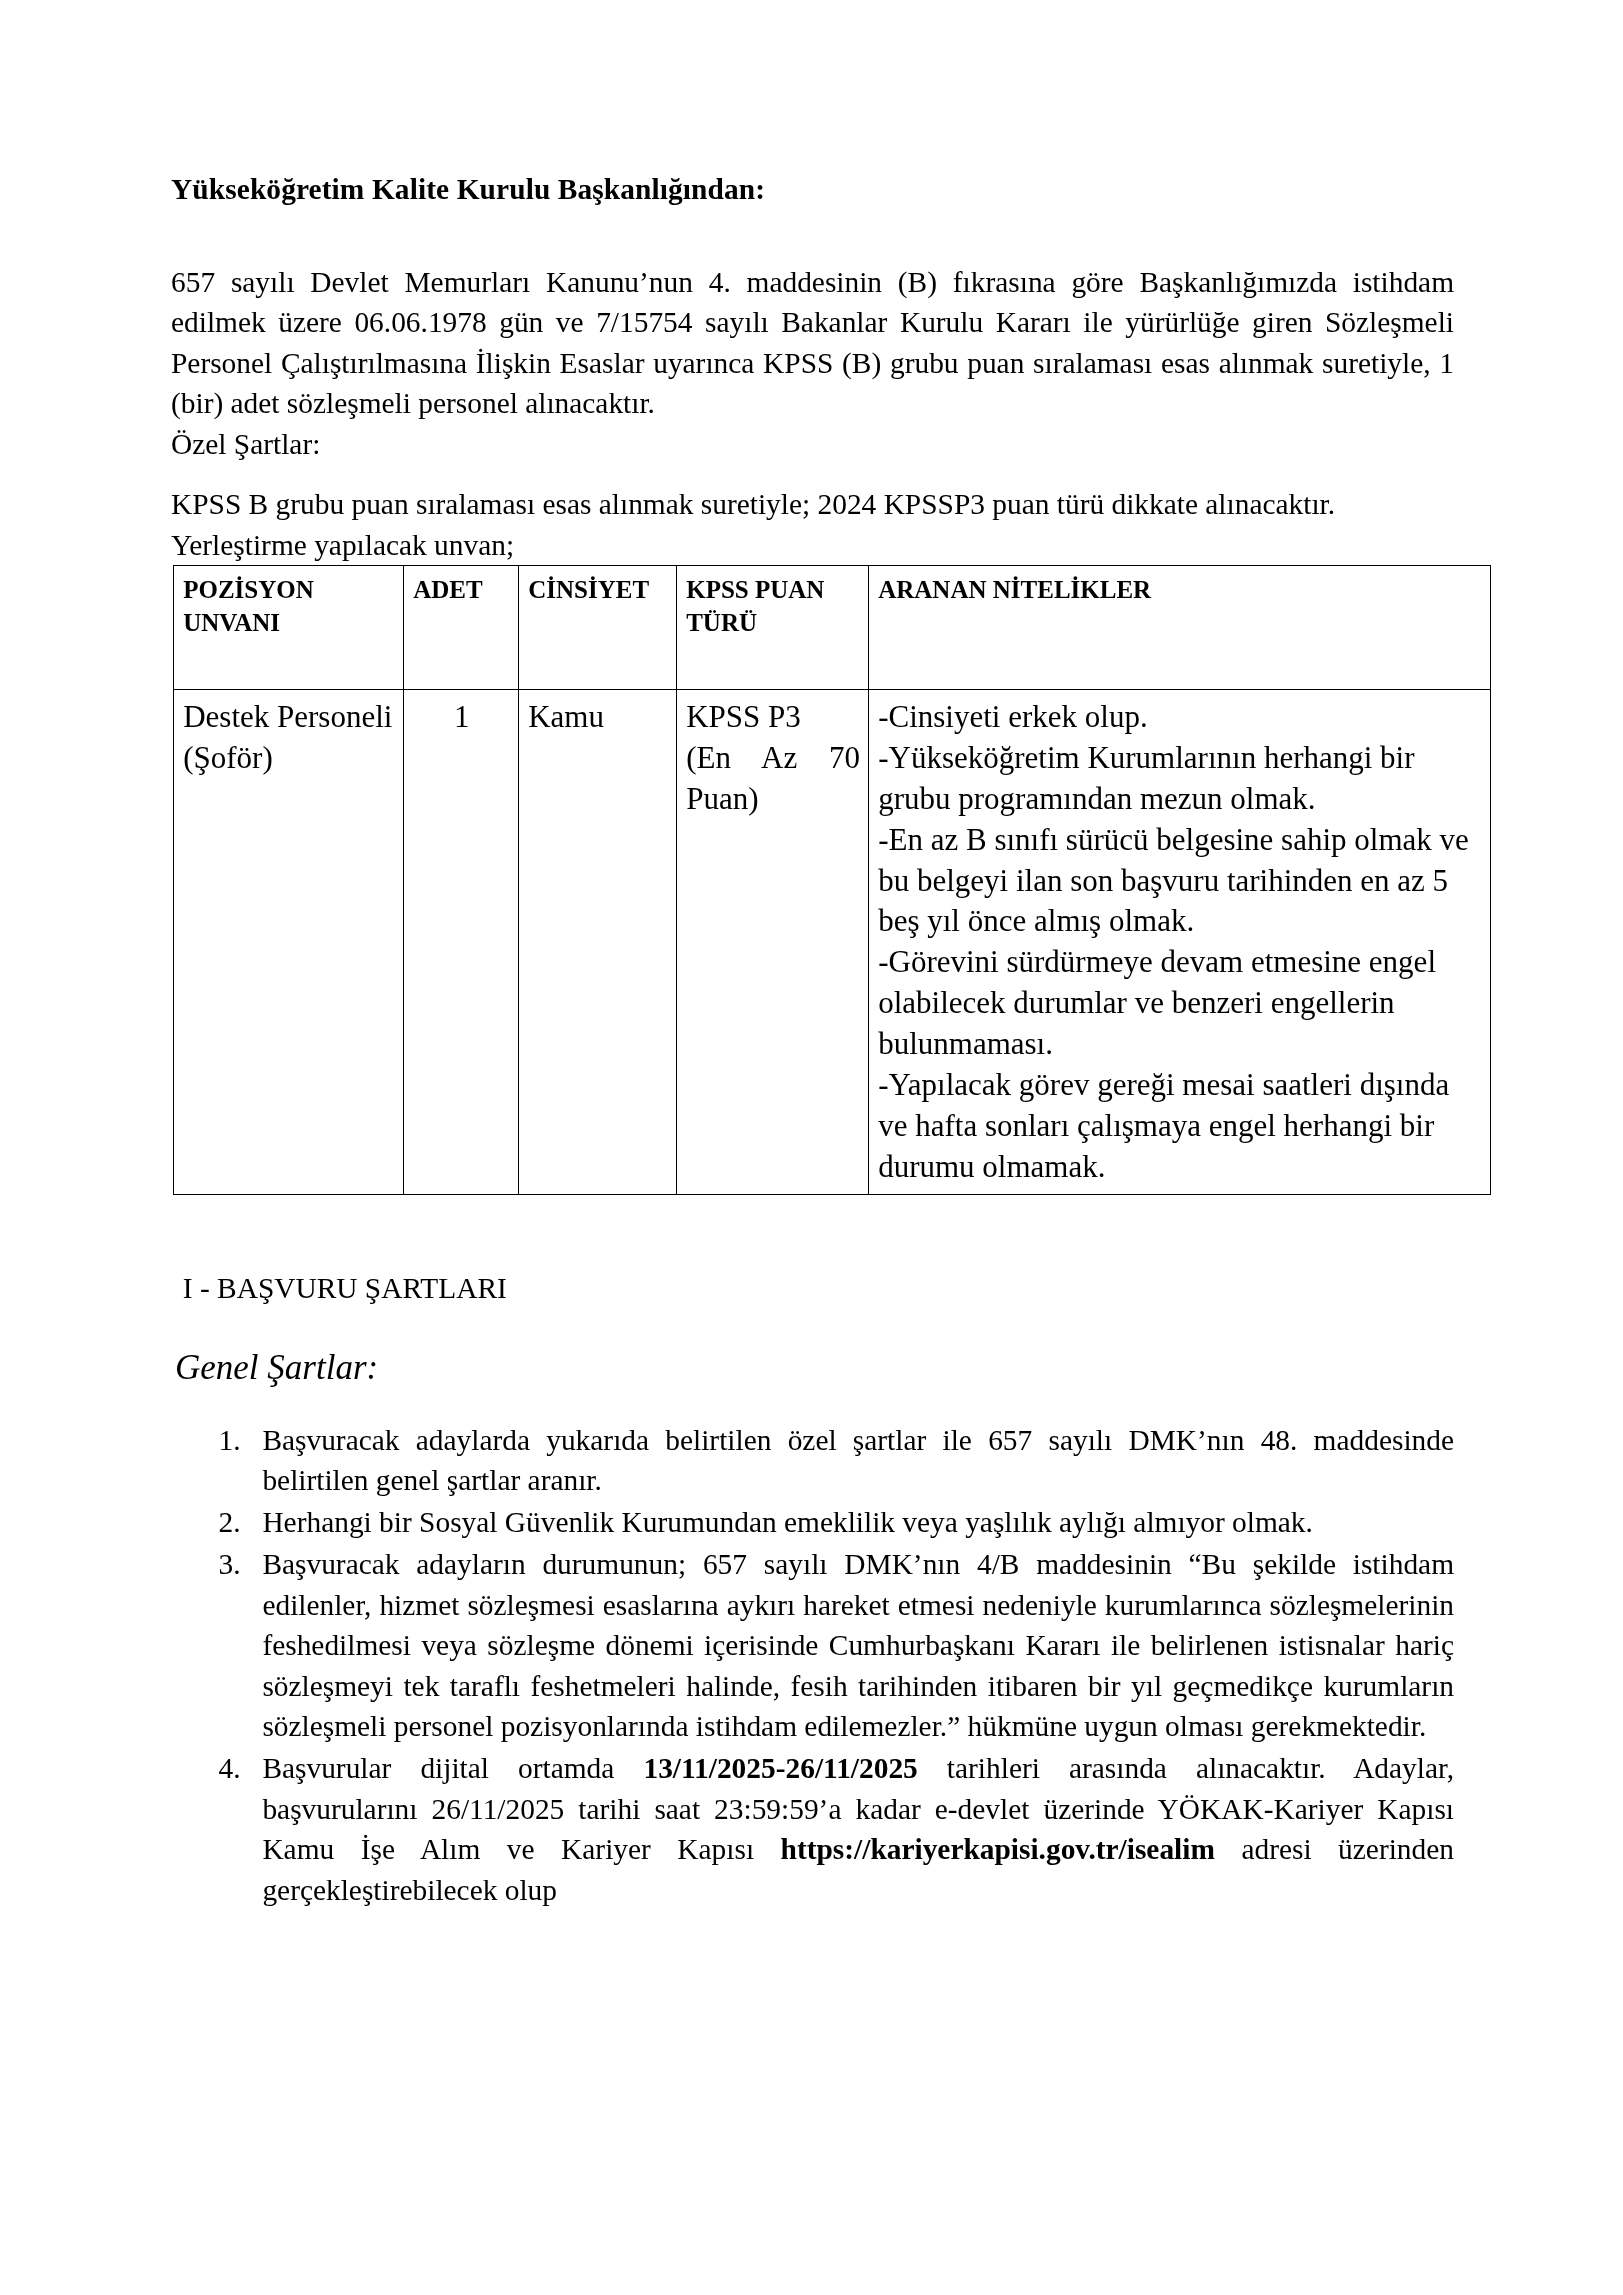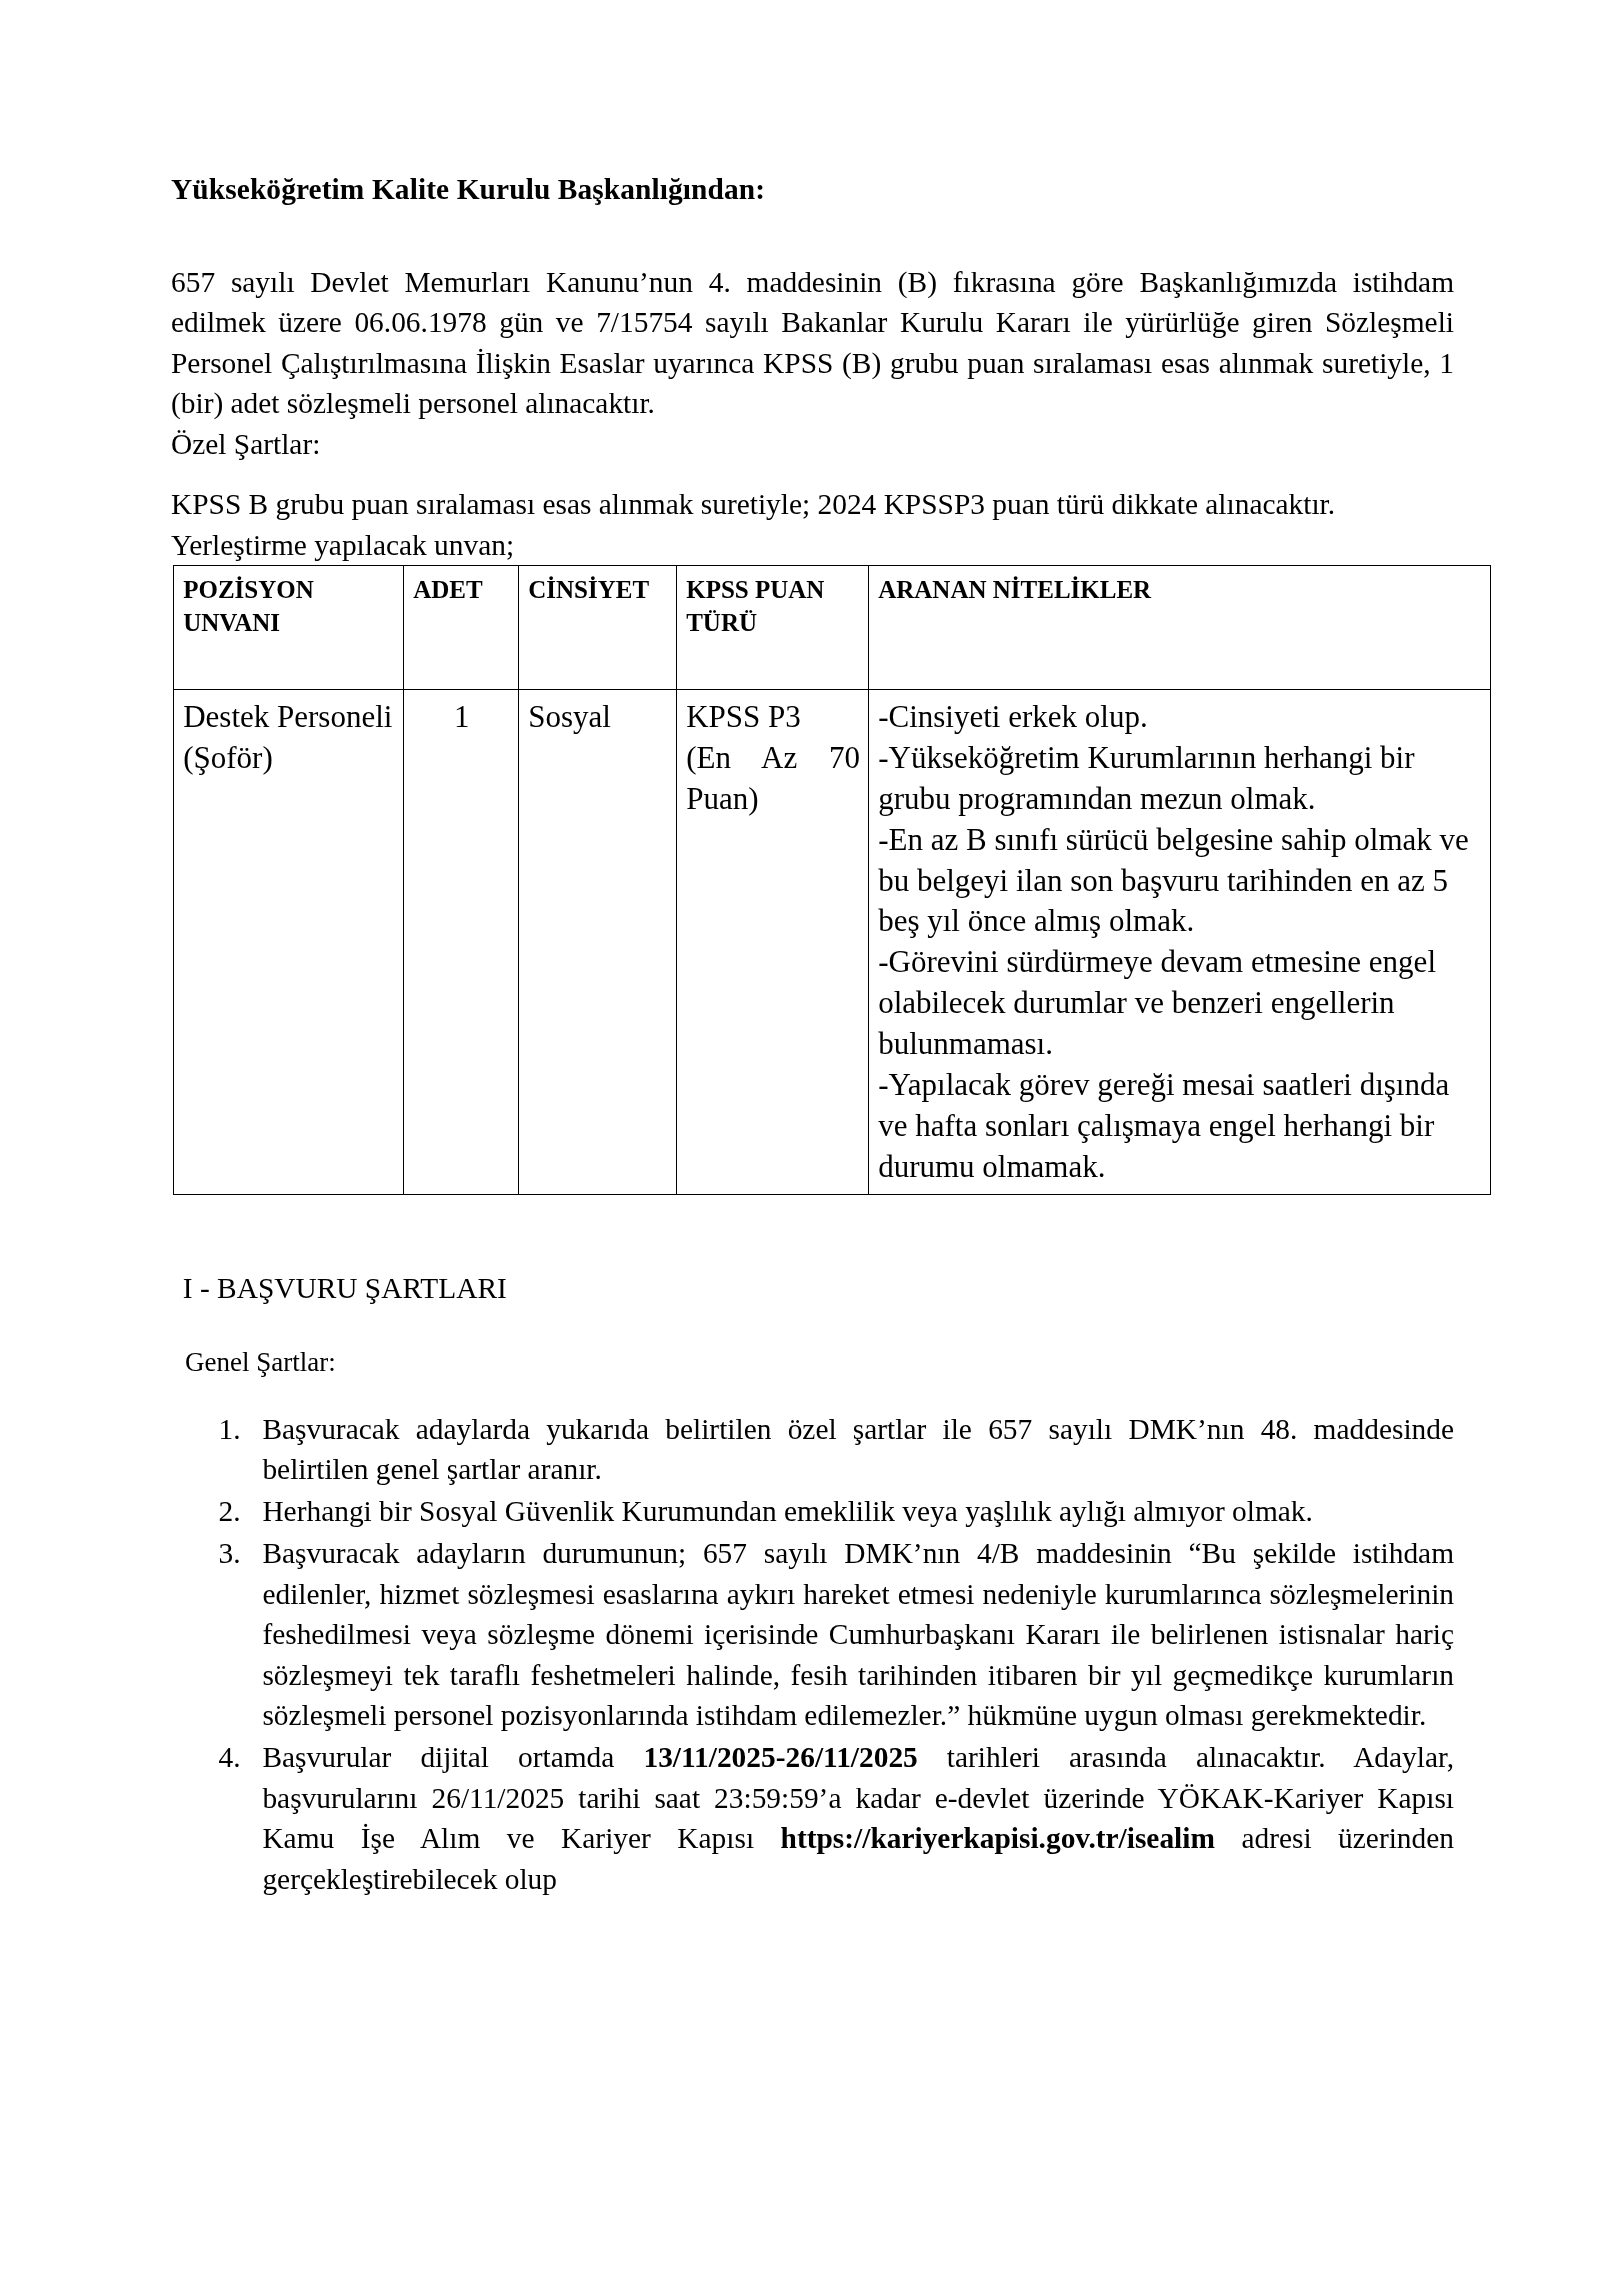--- a/index.html
+++ b/index.html
@@ -86,24 +86,25 @@
   .nitelik-line { display: block; }
 
   
   .sec-head {
     font-size: 29.4px;
     line-height: 1.38;
     margin: 73px 0 0 11.8px;
     text-align: left;
   }
   .genel {
-    font-size: 27px;
+    font-size: 35px;
     line-height: 1.38;
-    margin: 35px 0 0 14px;
+    margin: 35px 0 0 4px;
     text-align: left;
+    font-style: italic;
   }
   ol.conditions {
     font-size: 29.4px;
     line-height: 1.38;
     margin: 27.5px 0 0 0;
     padding-left: 77px;
   }
   ol.conditions > li {
     margin-bottom: 1.3px;
     padding-left: 14.4px;
@@ -142,21 +143,21 @@
       <tr class="head-row">
         <td class="th">POZİSYON UNVANI</td>
         <td class="th">ADET</td>
         <td class="th">CİNSİYET</td>
         <td class="th">KPSS PUAN TÜRÜ</td>
         <td class="th">ARANAN NİTELİKLER</td>
       </tr>
       <tr class="body-row">
         <td>Destek Personeli (Şoför)</td>
         <td class="adet">1</td>
-        <td>Sosyal</td>
+        <td>Kamu</td>
         <td class="kpss">
           <span>KPSS P3</span>
           <span class="kpss-sub">(En Az 70 Puan)</span>
         </td>
         <td>
           <span class="nitelik-line">-Cinsiyeti erkek olup.</span>
           <span class="nitelik-line">-Yükseköğretim Kurumlarının herhangi bir grubu programından mezun olmak.</span>
           <span class="nitelik-line">-En az B sınıfı sürücü belgesine sahip olmak ve bu belgeyi ilan son başvuru tarihinden en az 5 beş yıl önce almış olmak.</span>
           <span class="nitelik-line">-Görevini sürdürmeye devam etmesine engel olabilecek durumlar ve benzeri engellerin bulunmaması.</span>
           <span class="nitelik-line">-Yapılacak görev gereği mesai saatleri dışında ve hafta sonları çalışmaya engel herhangi bir durumu olmamak.</span>

